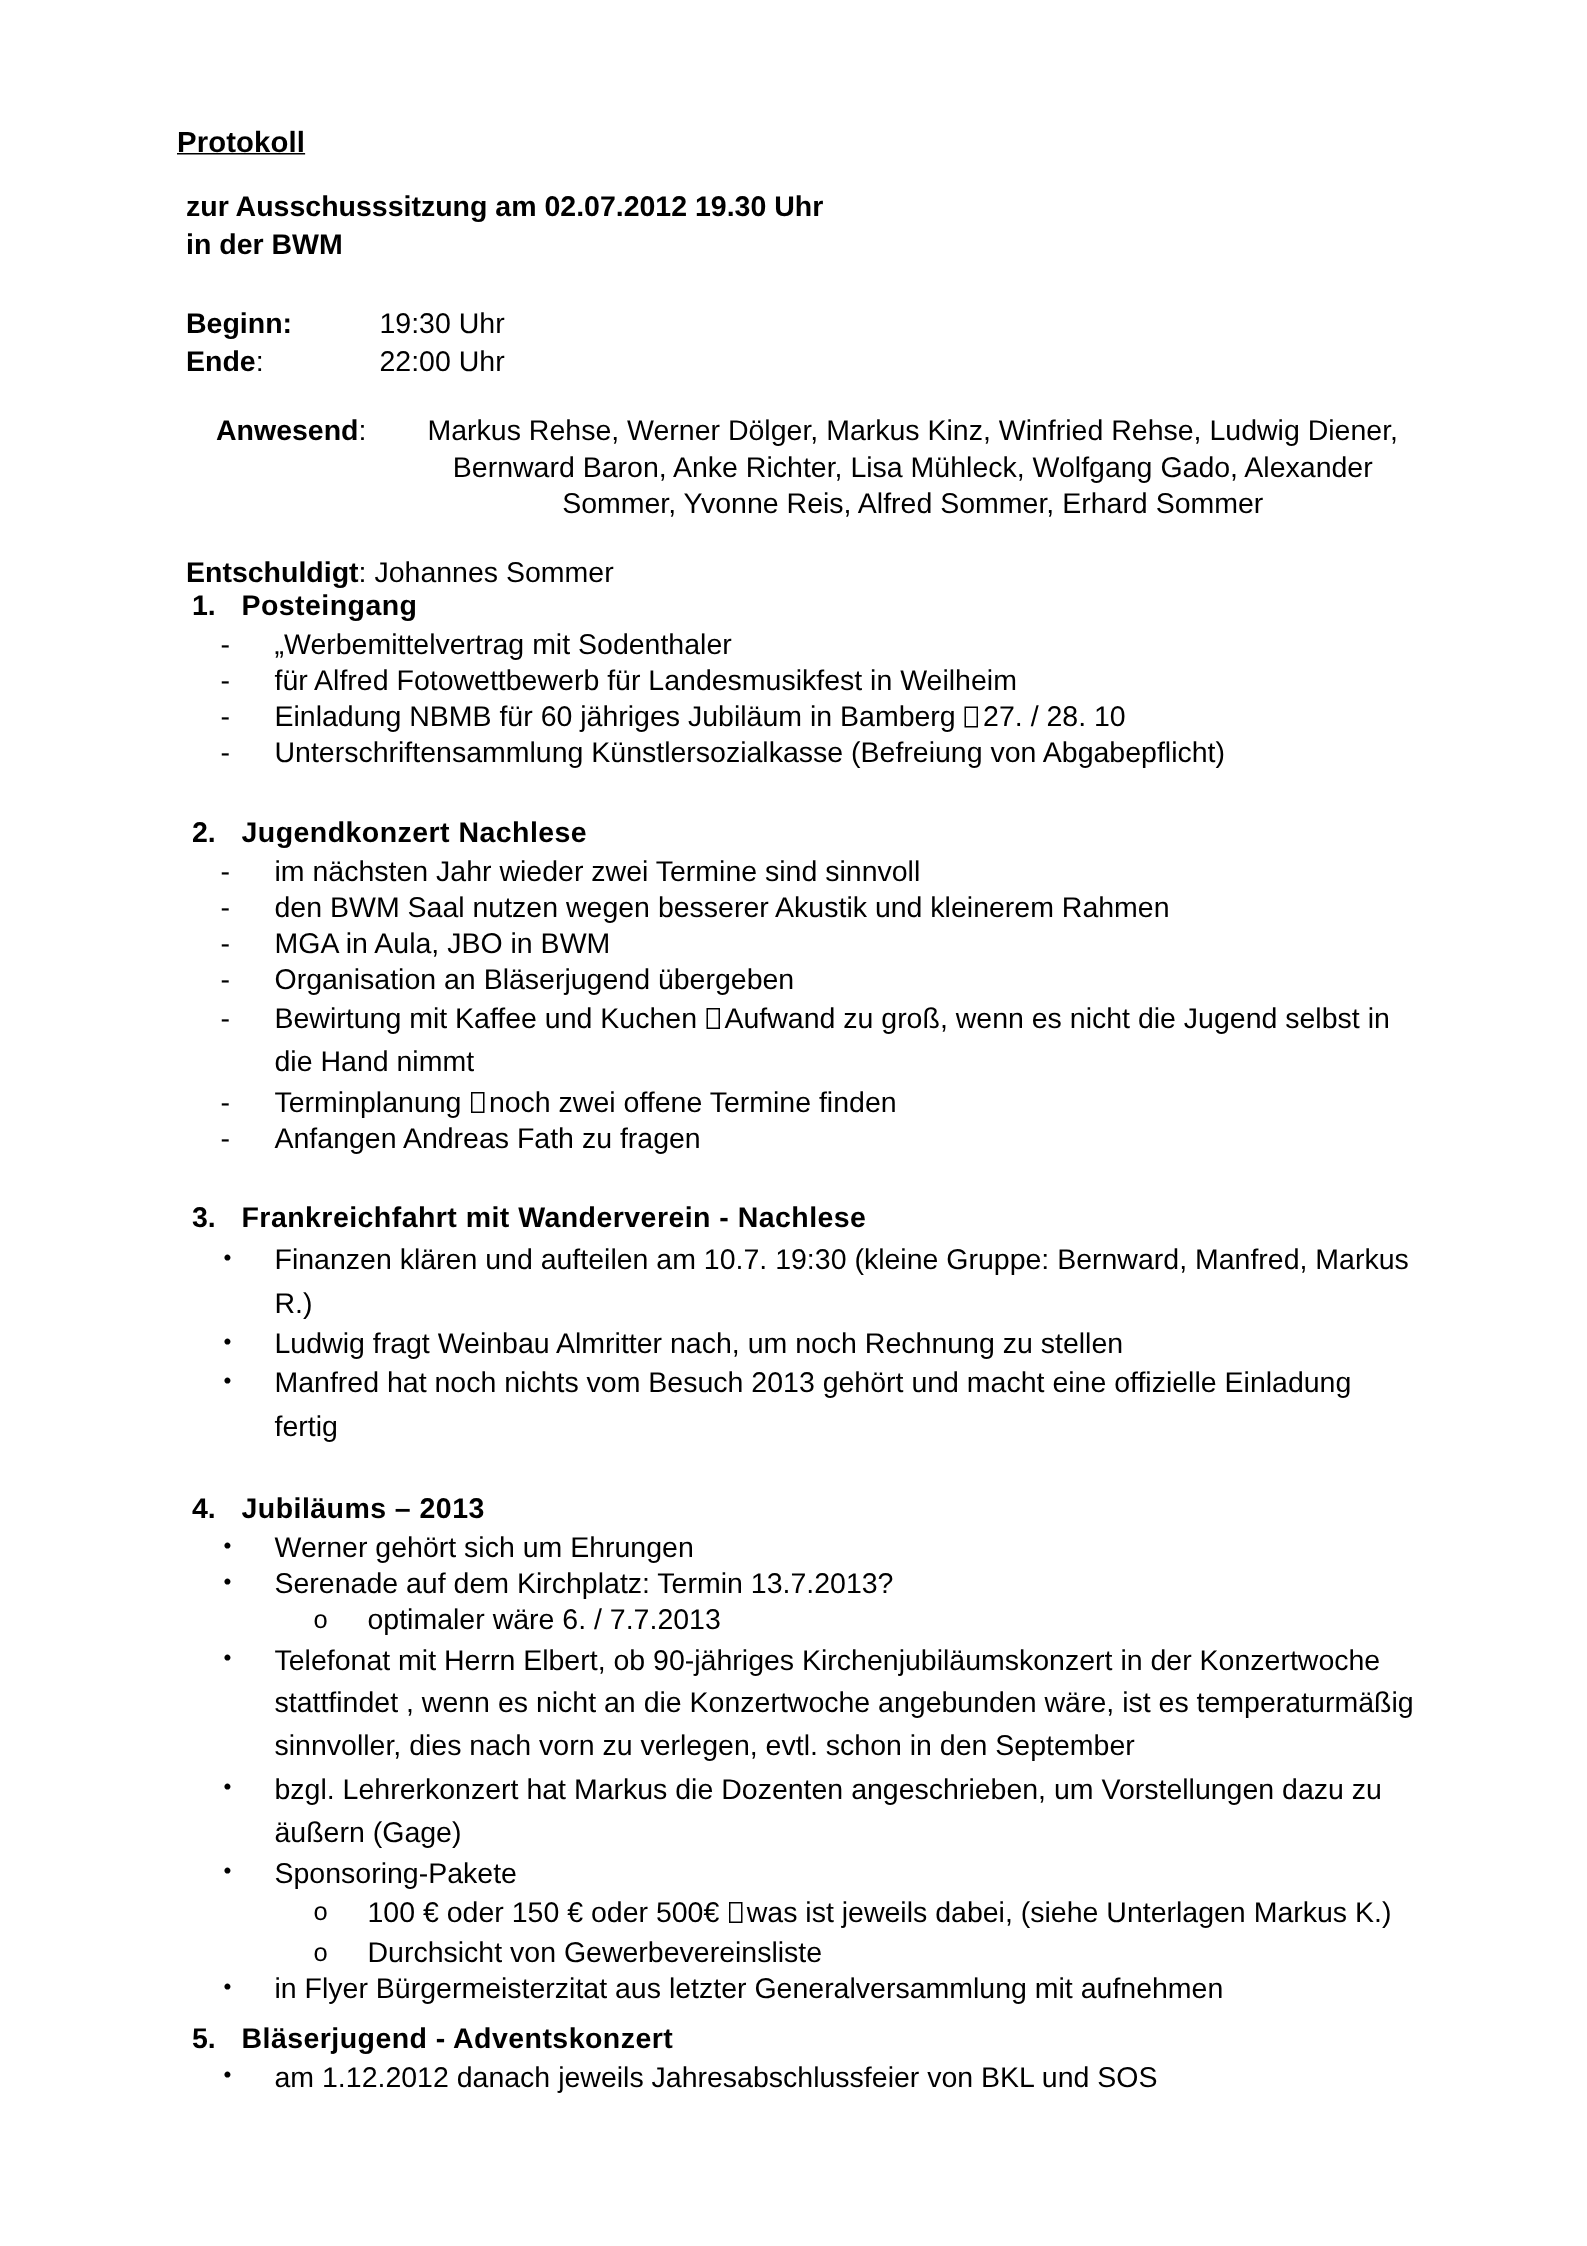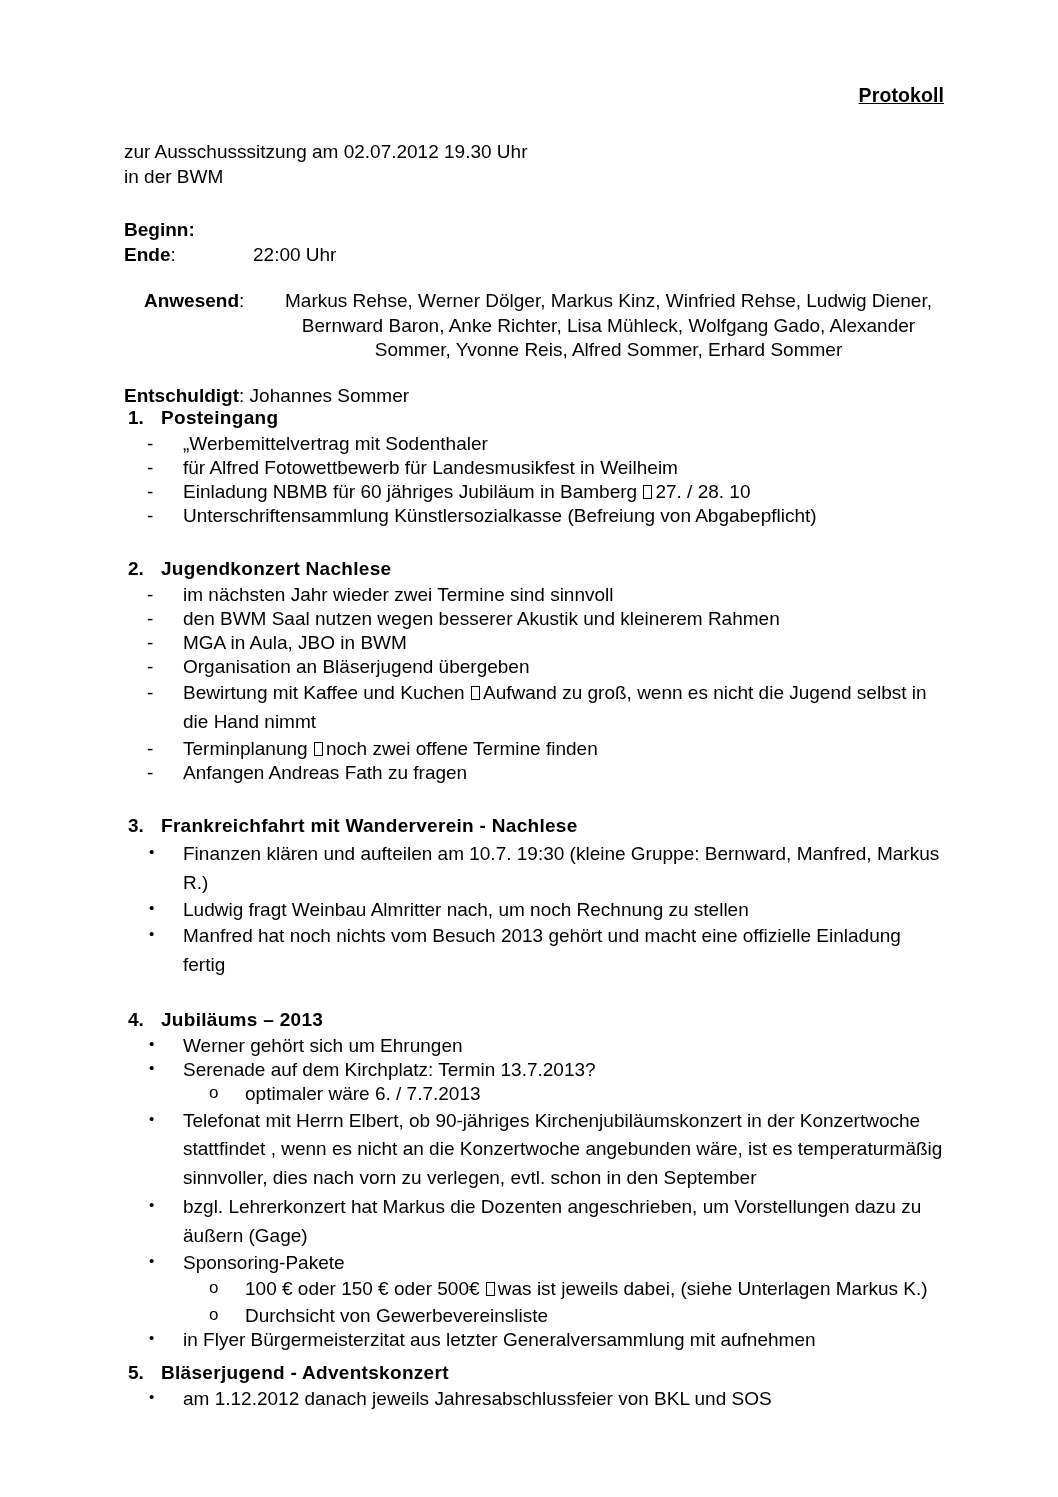--- a/index.html
+++ b/index.html
@@ -20,31 +20,31 @@
     box-sizing: border-box;
     padding: 0;
   }
   .doc {
     position: absolute;
     left: 124px;
     top: 84px;
     width: 820px;
   }
   .title {
-    text-align: right;
+    text-align: left;
     font-weight: bold;
     font-size: 19.5px;
     text-decoration: underline;
     letter-spacing: 0.1px;
     margin: 0 0 0 -6px;
   }
   .subtitle {
-    font-weight: normal;
-    font-size: 19px;
-    margin-top: 32px;
+    font-weight: bold;
+    font-size: 19px;
+    margin-top: 19px;
     line-height: 1.32;
   }
   .meta {
     margin-top: 28px;
     font-size: 19px;
     line-height: 1.32;
   }
   .meta-row {
     display: flex;
   }
@@ -151,20 +151,21 @@
     <div class="title">Protokoll</div>
 
     <div class="subtitle">
       <div>zur Ausschusssitzung am 02.07.2012 19.30 Uhr</div>
       <div>in der BWM</div>
     </div>
 
     <div class="meta">
       <div class="meta-row">
         <div class="meta-label">Beginn:</div>
+        <div class="meta-value">19:30 Uhr</div>
       </div>
       <div class="meta-row">
         <div class="meta-label"><span>Ende</span><span class="thin">:</span></div>
         <div class="meta-value">22:00 Uhr</div>
       </div>
     </div>
 
     <div class="attend">
       <div class="attend-label"><span>Anwesend</span><span class="thin">:</span></div>
       <div class="attend-value">Markus Rehse, Werner Dölger, Markus Kinz, Winfried Rehse, Ludwig Diener, Bernward Baron, Anke Richter, Lisa Mühleck, Wolfgang Gado, Alexander Sommer, Yvonne Reis, Alfred Sommer, Erhard Sommer</div>

